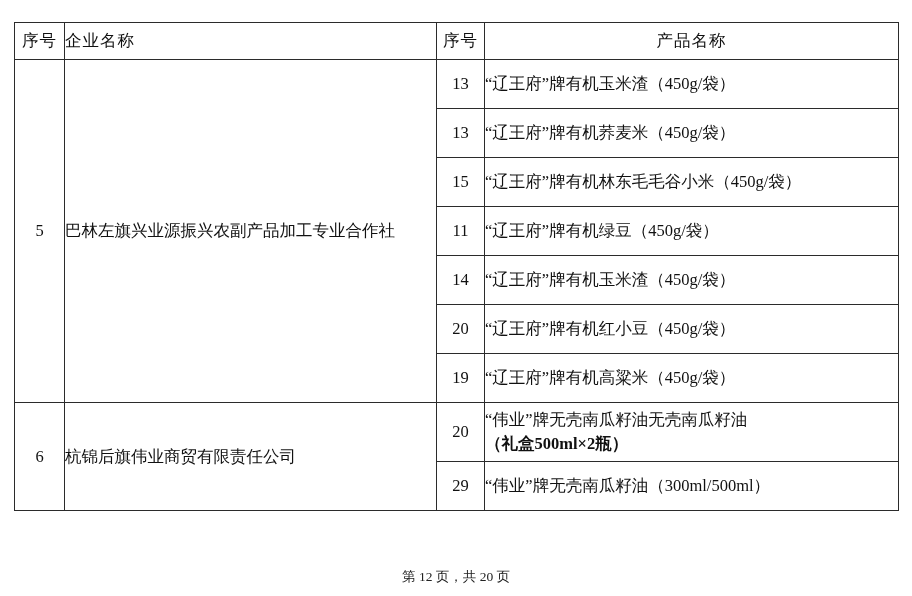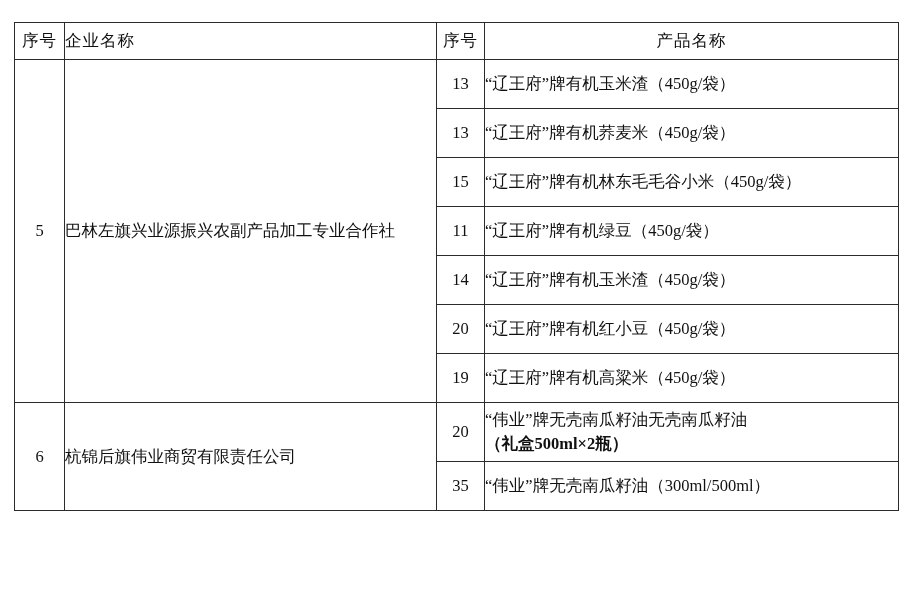--- a/index.html
+++ b/index.html
@@ -144,20 +144,21 @@
       <tr class="row-tall">
         <td class="cell-seq" rowspan="2">6</td>
         <td class="cell-ent" rowspan="2">杭锦后旗伟业商贸有限责任公司</td>
         <td class="cell-seq">20</td>
         <td class="cell-prod">
           <span>“伟业”牌无壳南瓜籽油无壳南瓜籽油</span>
           <span class="prod-line2">（礼盒500ml×2瓶）</span>
         </td>
       </tr>
       <tr class="row-std">
-        <td class="cell-seq">35</td>
+        <td class="cell-seq">29</td>
         <td class="cell-prod">“伟业”牌无壳南瓜籽油（300ml/500ml）</td>
       </tr>
     </tbody>
   </table>
 
+  <div class="footer">第 12 页，共 20 页</div>
 
 </div>
 
 </body></html>

